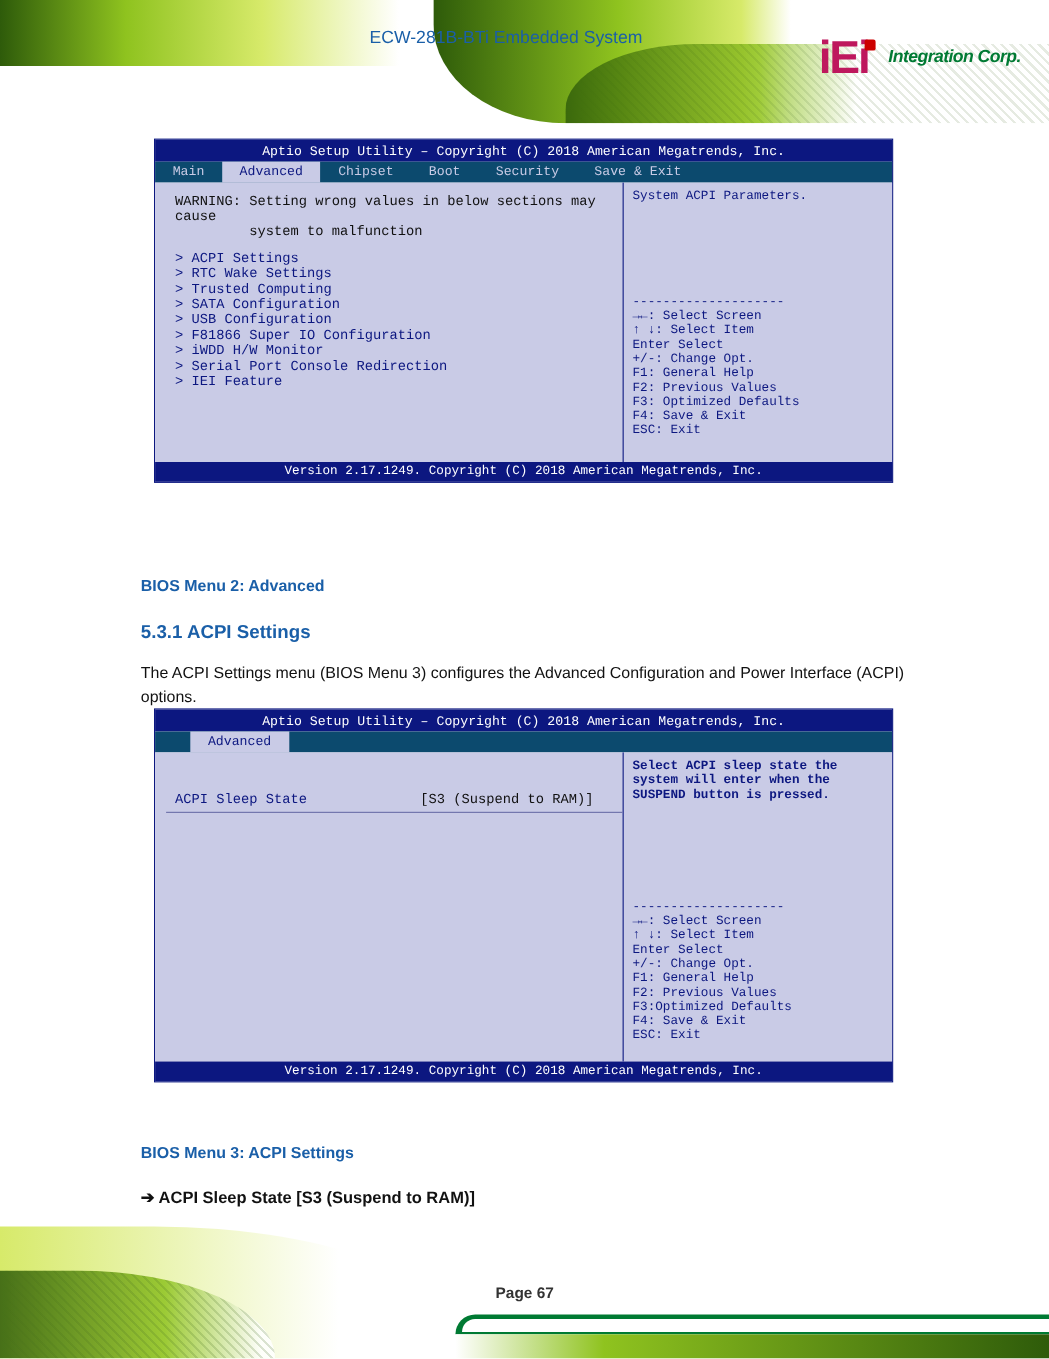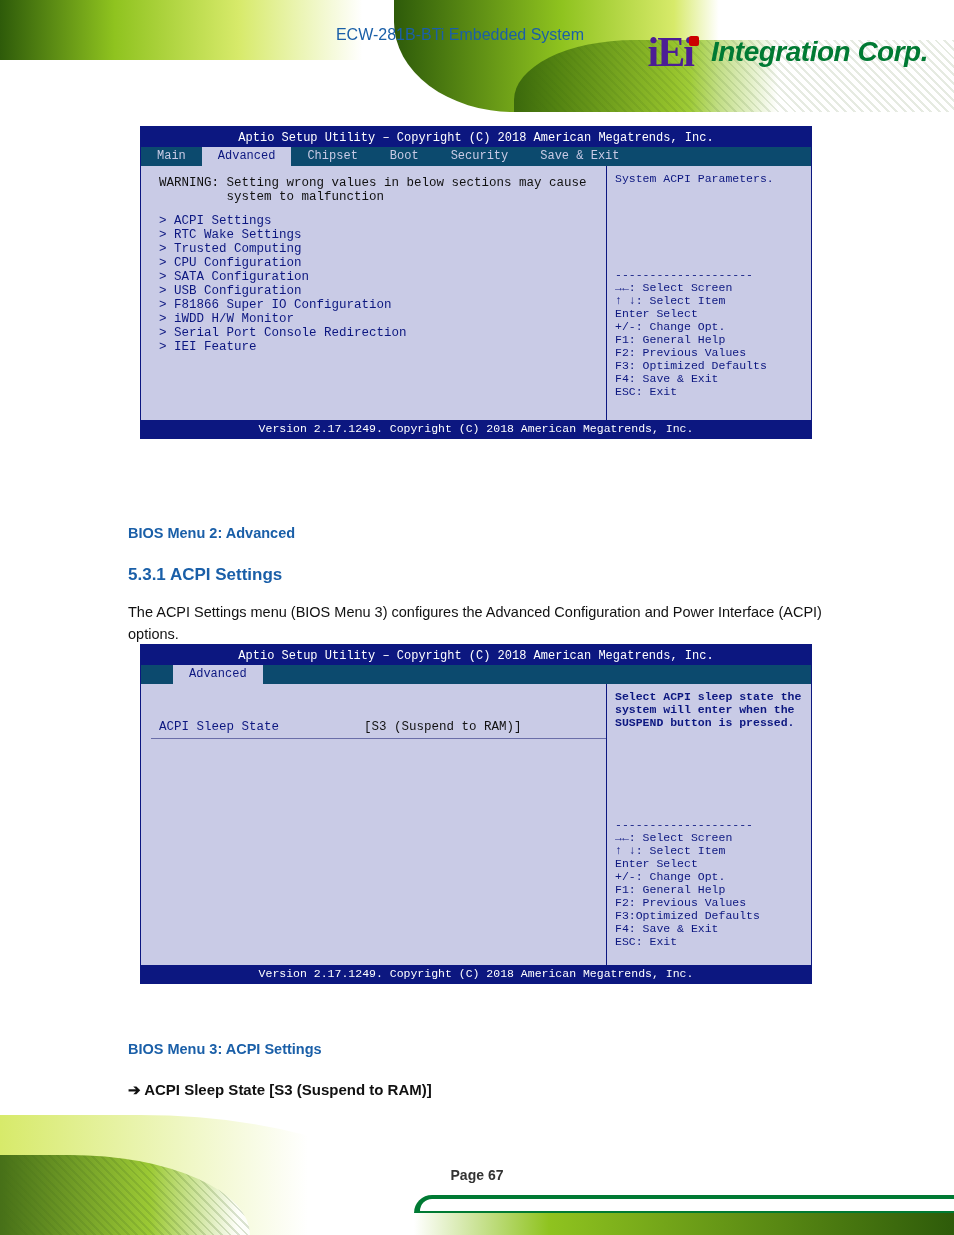--- a/index.html
+++ b/index.html
@@ -39,33 +39,33 @@
     opacity:0.8;
   }
   .logo {
     position: absolute;
     top: 28px; right: 26px;
     display: flex; align-items: center; gap: 8px;
     color: #007a33;
     font-weight: 900;
   }
   .logo-mark {
-    font-family: Liberation Serif, serif;
+    font-family: Liberation Sans, sans-serif;
     font-size: 42px;
     letter-spacing: -2px;
-    color: #4c1d95;
+    color: #be185d;
     position: relative;
     text-align: center;
   }
   .logo-mark .dot {
     display:inline-block; width:10px; height:10px; background:#cc0000; border-radius:2px;
     position:relative; top:-20px; left:-4px;
   }
   .logo-text {
-    font-size: 28px;
+    font-size: 16px;
     font-style: italic;
     color: #007a33;
     font-weight: 800;
     letter-spacing: -0.5px;
   }
 
   .ftr-band {
     position:absolute; left:0; right:0; bottom:0; height:120px;
     background:#fff;
   }
@@ -138,38 +138,38 @@
     background:#c9cbe6;
     padding-left:10px;
   }
   .bios-left {
     flex:1;
     padding:6px 8px 10px;
     color:#0c1780;
     position:relative;
   }
   .bios-right {
-    width:205px;
+    width:245px;
     border-left:1px solid #0c1780;
     padding:6px 8px 10px;
     color:#0c1780;
     font-size:11.5px;
   }
   .bios-foot {
     background:#0c1780;
     color:#fff;
     text-align:center;
     font-size:11.5px;
     padding:2px 0 3px;
   }
   .kv {
     display:flex;
   }
   .kv .label { width:205px; color:#0c1780; }
-  .kv .value { color:#111; }
+  .kv .value { color:#111;margin-left:18px; }
   .bios-hr {
     border:none; border-top:1px solid #6a6ea8; margin:4px -8px 6px;
   }
   .subhdr { color:#0c1780; margin-bottom:2px; }
 
   
   .page-text {
     position:absolute;
     left:128px;
     width:700px;
@@ -213,21 +213,20 @@
   </div>
   <div class="bios-body">
     <div class="bios-left">
       <div style="height:4px"></div>
       <div style="color:#111;">WARNING: Setting wrong values in below sections may cause</div>
       <div style="color:#111; white-space:pre;">         system to malfunction</div>
       <div style="height:10px"></div>
       <div>&gt; ACPI Settings</div>
       <div>&gt; RTC Wake Settings</div>
       <div>&gt; Trusted Computing</div>
-      <div>&gt; CPU Configuration</div>
       <div>&gt; SATA Configuration</div>
       <div>&gt; USB Configuration</div>
       <div>&gt; F81866 Super IO Configuration</div>
       <div>&gt; iWDD H/W Monitor</div>
       <div>&gt; Serial Port Console Redirection</div>
       <div>&gt; IEI Feature</div>
       <div style="height:56px"></div>
     </div>
     <div class="bios-right">
       <div style="min-height:96px;">System ACPI Parameters.</div>

